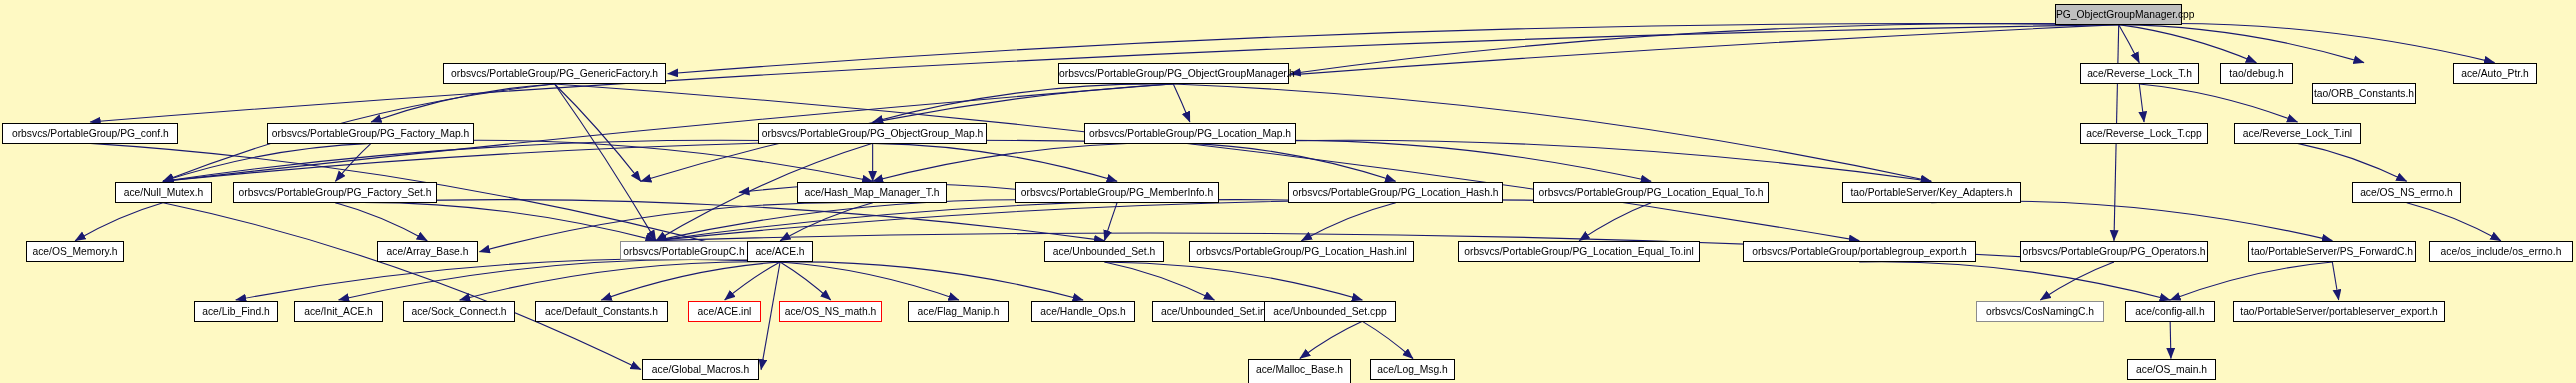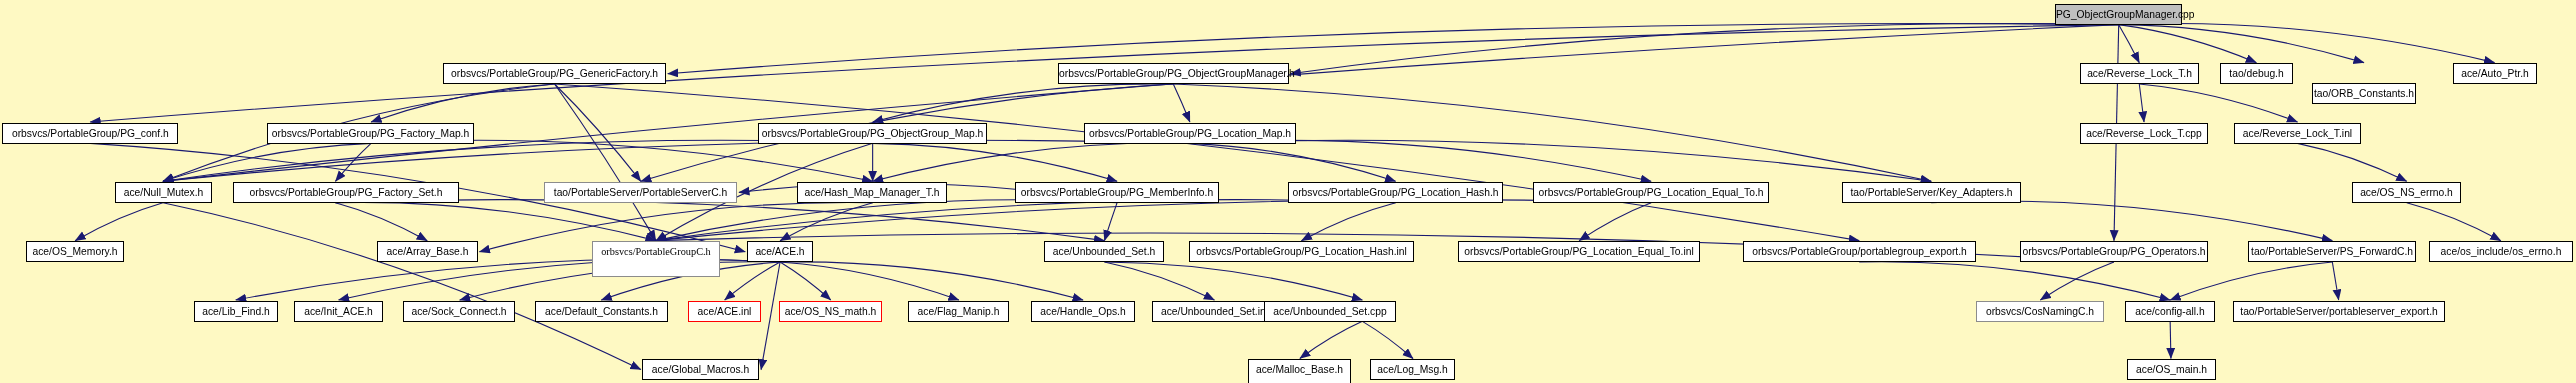--- a/index.html
+++ b/index.html
@@ -115,31 +115,30 @@
     <div class="node" style="left: 2220px; top: 63px; width: 73px; height: 20.6px;">tao/debug.h</div>
     <div class="node" style="left: 2312px; top: 63px; width: 104px; height: 20.6px; margin-top: 20px;">tao/ORB_Constants.h</div>
     <div class="node" style="left: 2453px; top: 63px; width: 84px; height: 20.6px;">ace/Auto_Ptr.h</div>
     <div class="node" style="left: 2.4px; top: 123px; width: 176px; height: 20.6px;">orbsvcs/PortableGroup/PG_conf.h</div>
     <div class="node" style="left: 267px; top: 123px; width: 207px; height: 20.6px;">orbsvcs/PortableGroup/PG_Factory_Map.h</div>
     <div class="node" style="left: 1084px; top: 123px; width: 212px; height: 20.6px;">orbsvcs/PortableGroup/PG_Location_Map.h</div>
     <div class="node" style="left: 758px; top: 123px; width: 229px; height: 20.6px;">orbsvcs/PortableGroup/PG_ObjectGroup_Map.h</div>
     <div class="node" style="left: 2080px; top: 123px; width: 128px; height: 20.6px;">ace/Reverse_Lock_T.cpp</div>
     <div class="node" style="left: 2234px; top: 123px; width: 127px; height: 20.6px;">ace/Reverse_Lock_T.inl</div>
     <div class="node" style="left: 115px; top: 182px; width: 97px; height: 20.6px;">ace/Null_Mutex.h</div>
-    <div class="node" style="left: 233px; top: 182px; width: 226px; height: 20.6px;">orbsvcs/PortableGroup/PG_Factory_Set.h</div>
-    <div class="node external" style="left: 544px; top: 182px; width: 193px; height: 20.6px;">tao/PortableServer/PortableServerC.h</div>
+    <div class="node" style="left: 233px; top: 182px; width: 204px; height: 20.6px;">orbsvcs/PortableGroup/PG_Factory_Set.h</div>
     <div class="node" style="left: 797px; top: 182px; width: 150px; height: 20.6px;">ace/Hash_Map_Manager_T.h</div>
     <div class="node" style="left: 1288px; top: 182px; width: 215px; height: 20.6px;">orbsvcs/PortableGroup/PG_Location_Hash.h</div>
     <div class="node" style="left: 1015px; top: 182px; width: 204px; height: 20.6px;">orbsvcs/PortableGroup/PG_MemberInfo.h</div>
     <div class="node" style="left: 1533px; top: 182px; width: 236px; height: 20.6px;">orbsvcs/PortableGroup/PG_Location_Equal_To.h</div>
     <div class="node" style="left: 1842px; top: 182px; width: 179px; height: 20.6px;">tao/PortableServer/Key_Adapters.h</div>
     <div class="node" style="left: 2352px; top: 182px; width: 109px; height: 20.6px;">ace/OS_NS_errno.h</div>
     <div class="node" style="left: 26px; top: 241px; width: 98px; height: 20.6px;">ace/OS_Memory.h</div>
     <div class="node" style="left: 377px; top: 241px; width: 101px; height: 20.6px; text-align: center;">ace/Array_Base.h</div>
-    <div class="node external" style="left: 592px; top: 241px; width: 128px; height: 36px; font-family: Liberation Serif, serif;">orbsvcs/PortableGroupC.h</div>
+    <div class="node external" style="left: 620px; top: 241px; width: 128px; height: 19px;">orbsvcs/PortableGroupC.h</div>
     <div class="node" style="left: 747px; top: 241px; width: 66px; height: 20.6px;">ace/ACE.h</div>
     <div class="node" style="left: 1044px; top: 241px; width: 120px; height: 20.6px;">ace/Unbounded_Set.h</div>
     <div class="node" style="left: 1189px; top: 241px; width: 225px; height: 20.6px;">orbsvcs/PortableGroup/PG_Location_Hash.inl</div>
     <div class="node" style="left: 1458px; top: 241px; width: 242px; height: 20.6px;">orbsvcs/PortableGroup/PG_Location_Equal_To.inl</div>
     <div class="node" style="left: 1743px; top: 241px; width: 233px; height: 20.6px;">orbsvcs/PortableGroup/portablegroup_export.h</div>
     <div class="node" style="left: 2020px; top: 241px; width: 188px; height: 20.6px;">orbsvcs/PortableGroup/PG_Operators.h</div>
     <div class="node" style="left: 2248px; top: 241px; width: 168px; height: 20.6px;">tao/PortableServer/PS_ForwardC.h</div>
     <div class="node" style="left: 2429px; top: 241px; width: 144px; height: 20.6px;">ace/os_include/os_errno.h</div>
     <div class="node" style="left: 194px; top: 301px; width: 84px; height: 20.6px;">ace/Lib_Find.h</div>
     <div class="node" style="left: 294px; top: 301px; width: 89px; height: 20.6px;">ace/Init_ACE.h</div>

